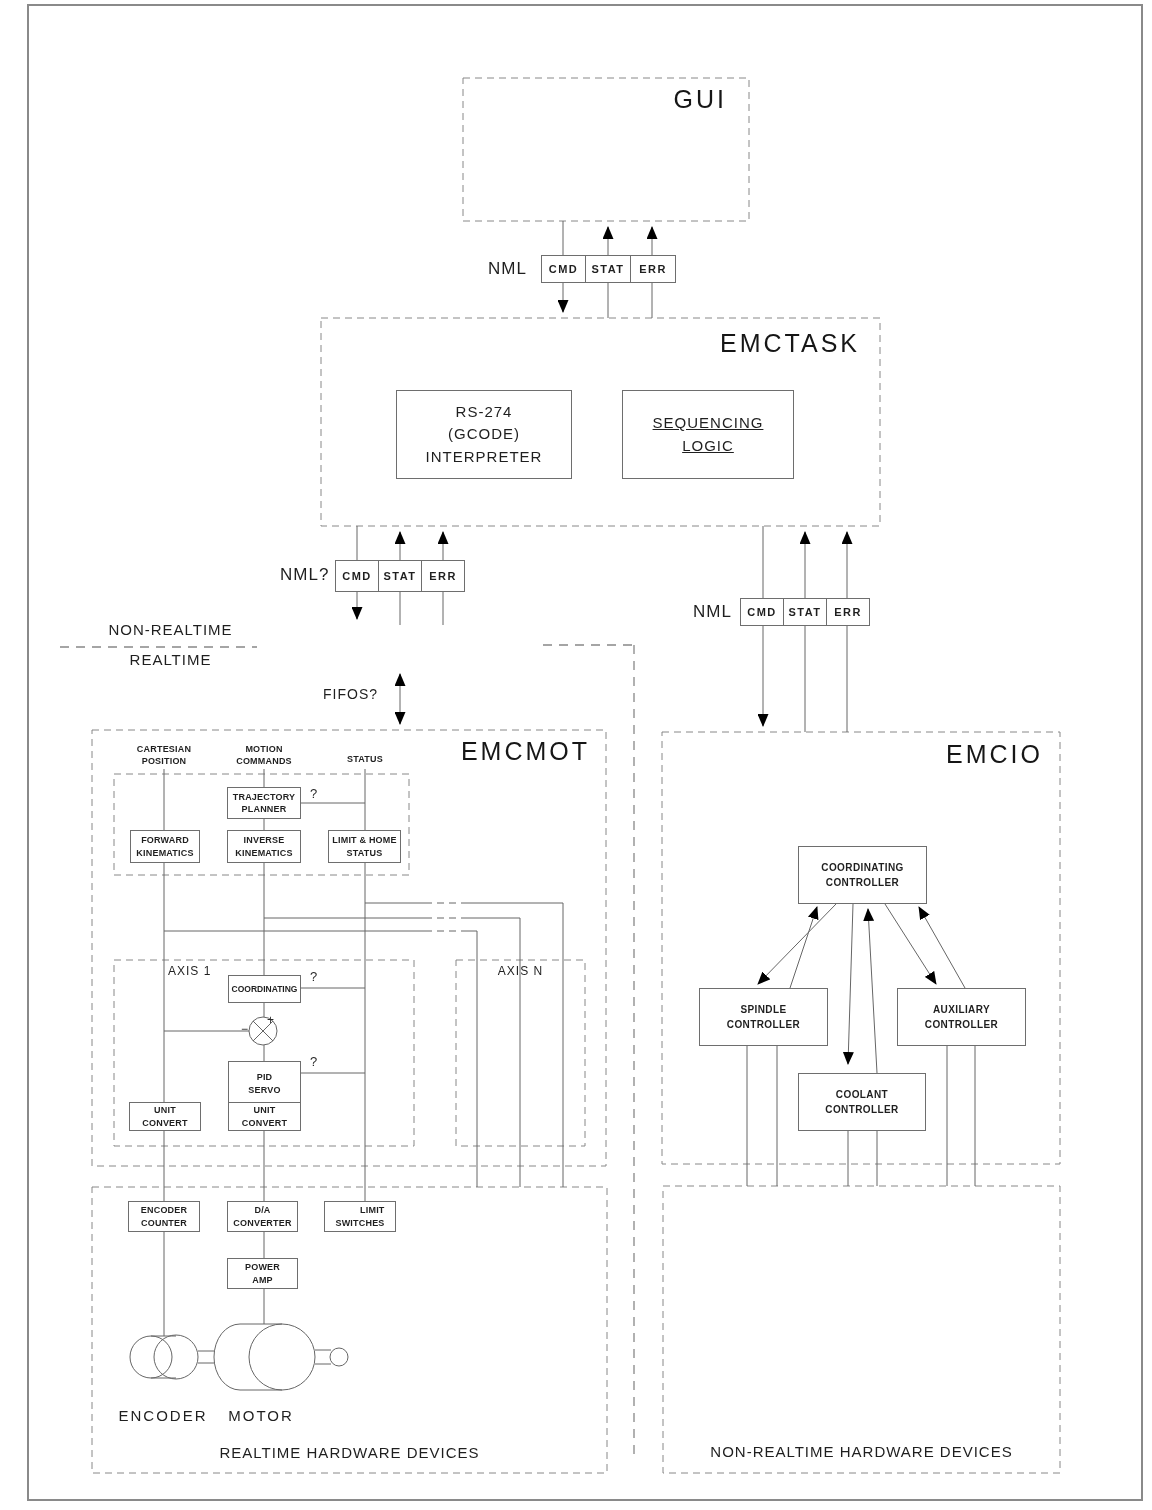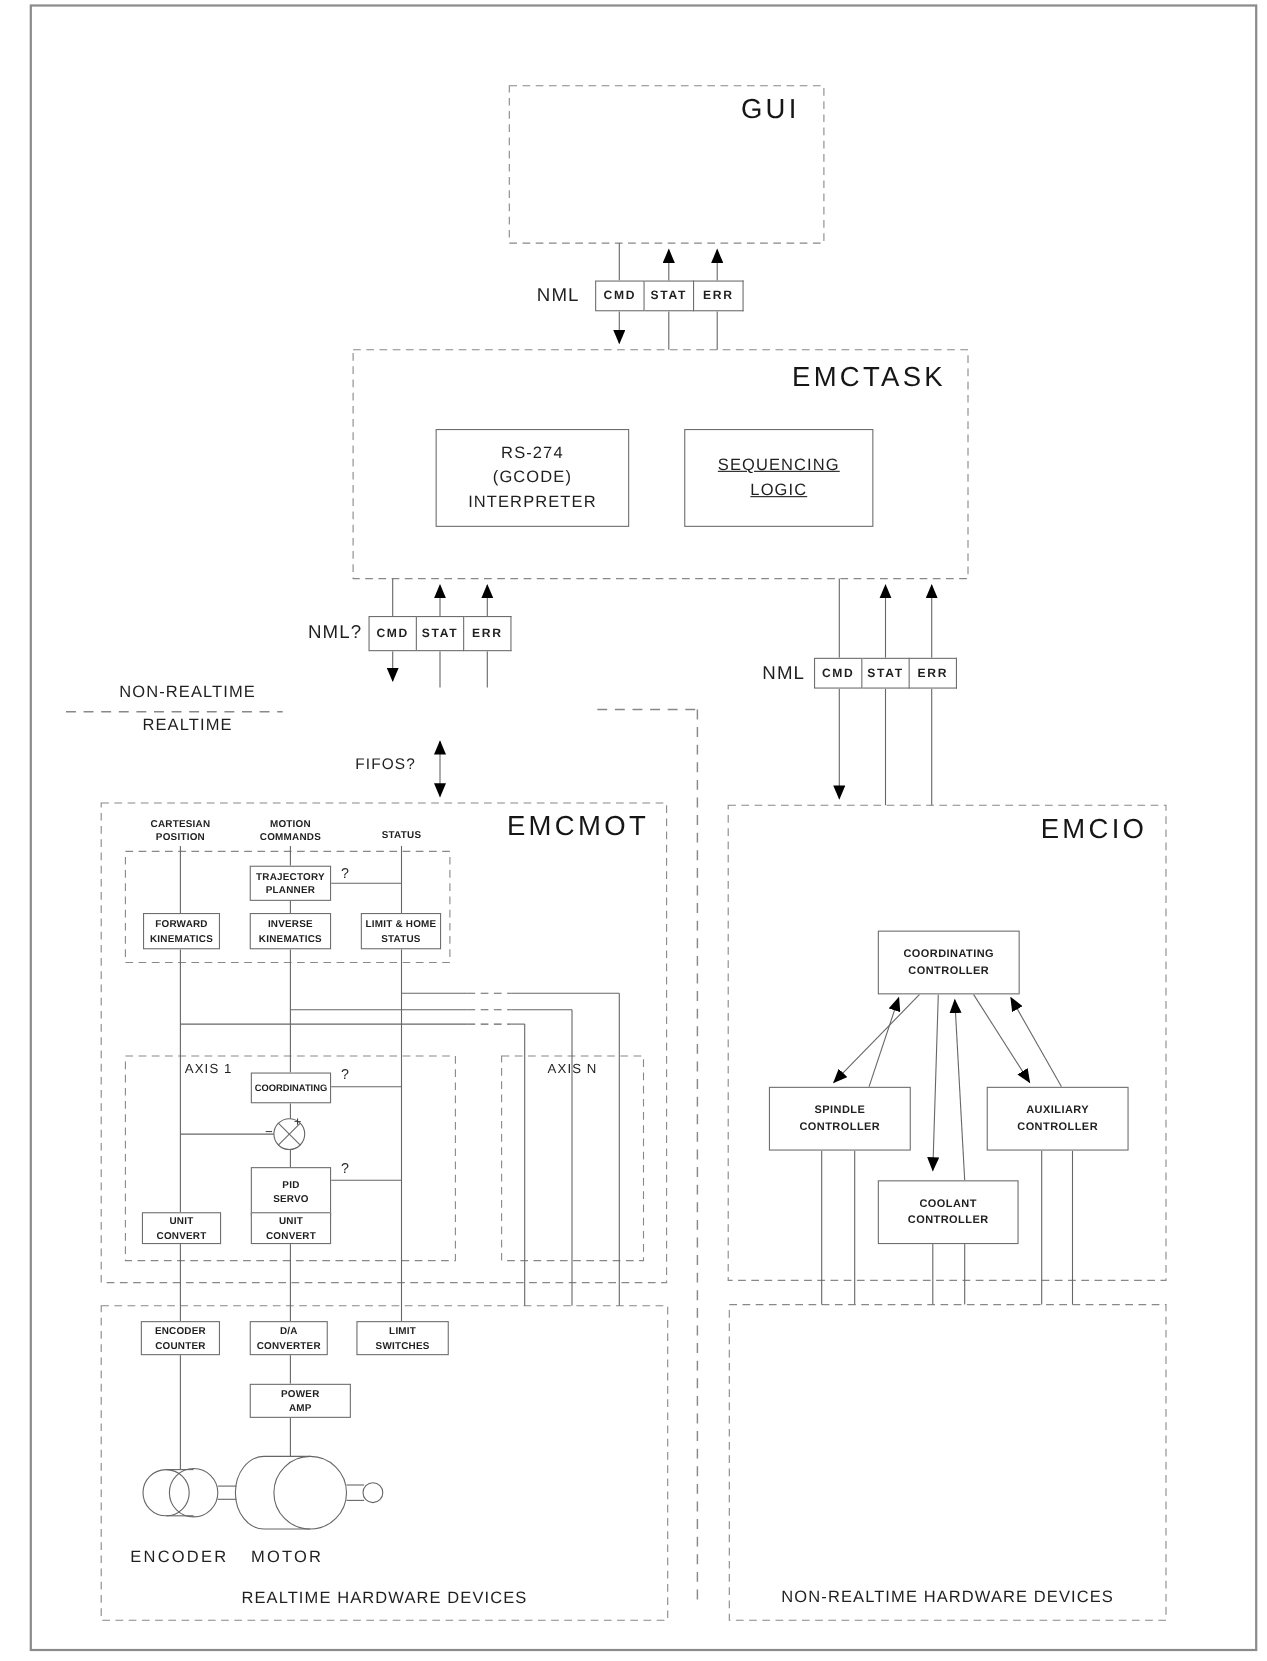--- a/index.html
+++ b/index.html
@@ -234,23 +234,23 @@
 CONTROLLER</div>
   <div class="sbox med" style="left:897px;top:988px;width:129px;height:58px;">AUXILIARY
 CONTROLLER</div>
   <div class="sbox med" style="left:798px;top:1073px;width:128px;height:58px;">COOLANT
 CONTROLLER</div>
 
   <div class="sbox small" style="left:128px;top:1201px;width:72px;height:31px;">ENCODER
 COUNTER</div>
   <div class="sbox small" style="left:227px;top:1201px;width:71px;height:31px;">D/A
 CONVERTER</div>
-  <div class="sbox small" style="left:324px;top:1201px;width:84px;height:31px;">LIMIT
+  <div class="sbox small" style="left:324px;top:1201px;width:72px;height:31px;text-align:right;">LIMIT
 SWITCHES</div>
-  <div class="sbox small" style="left:227px;top:1258px;width:92px;height:31px;">POWER
+  <div class="sbox small" style="left:227px;top:1258px;width:71px;height:31px;">POWER
 AMP</div>
   <div class="lbl ctr" style="left:114px;top:1407px;width:98px;font-size:15px;letter-spacing:2px;">ENCODER</div>
   <div class="lbl ctr" style="left:224px;top:1407px;width:74px;font-size:15px;letter-spacing:2px;">MOTOR</div>
   <div class="lbl ctr" style="left:92px;top:1444px;width:515px;font-size:15px;letter-spacing:1px;">REALTIME HARDWARE DEVICES</div>
 
   <div class="lbl ctr" style="left:663px;top:1443px;width:397px;font-size:15px;letter-spacing:1px;">NON-REALTIME HARDWARE DEVICES</div>
 
 </div>
 
 </body></html>

